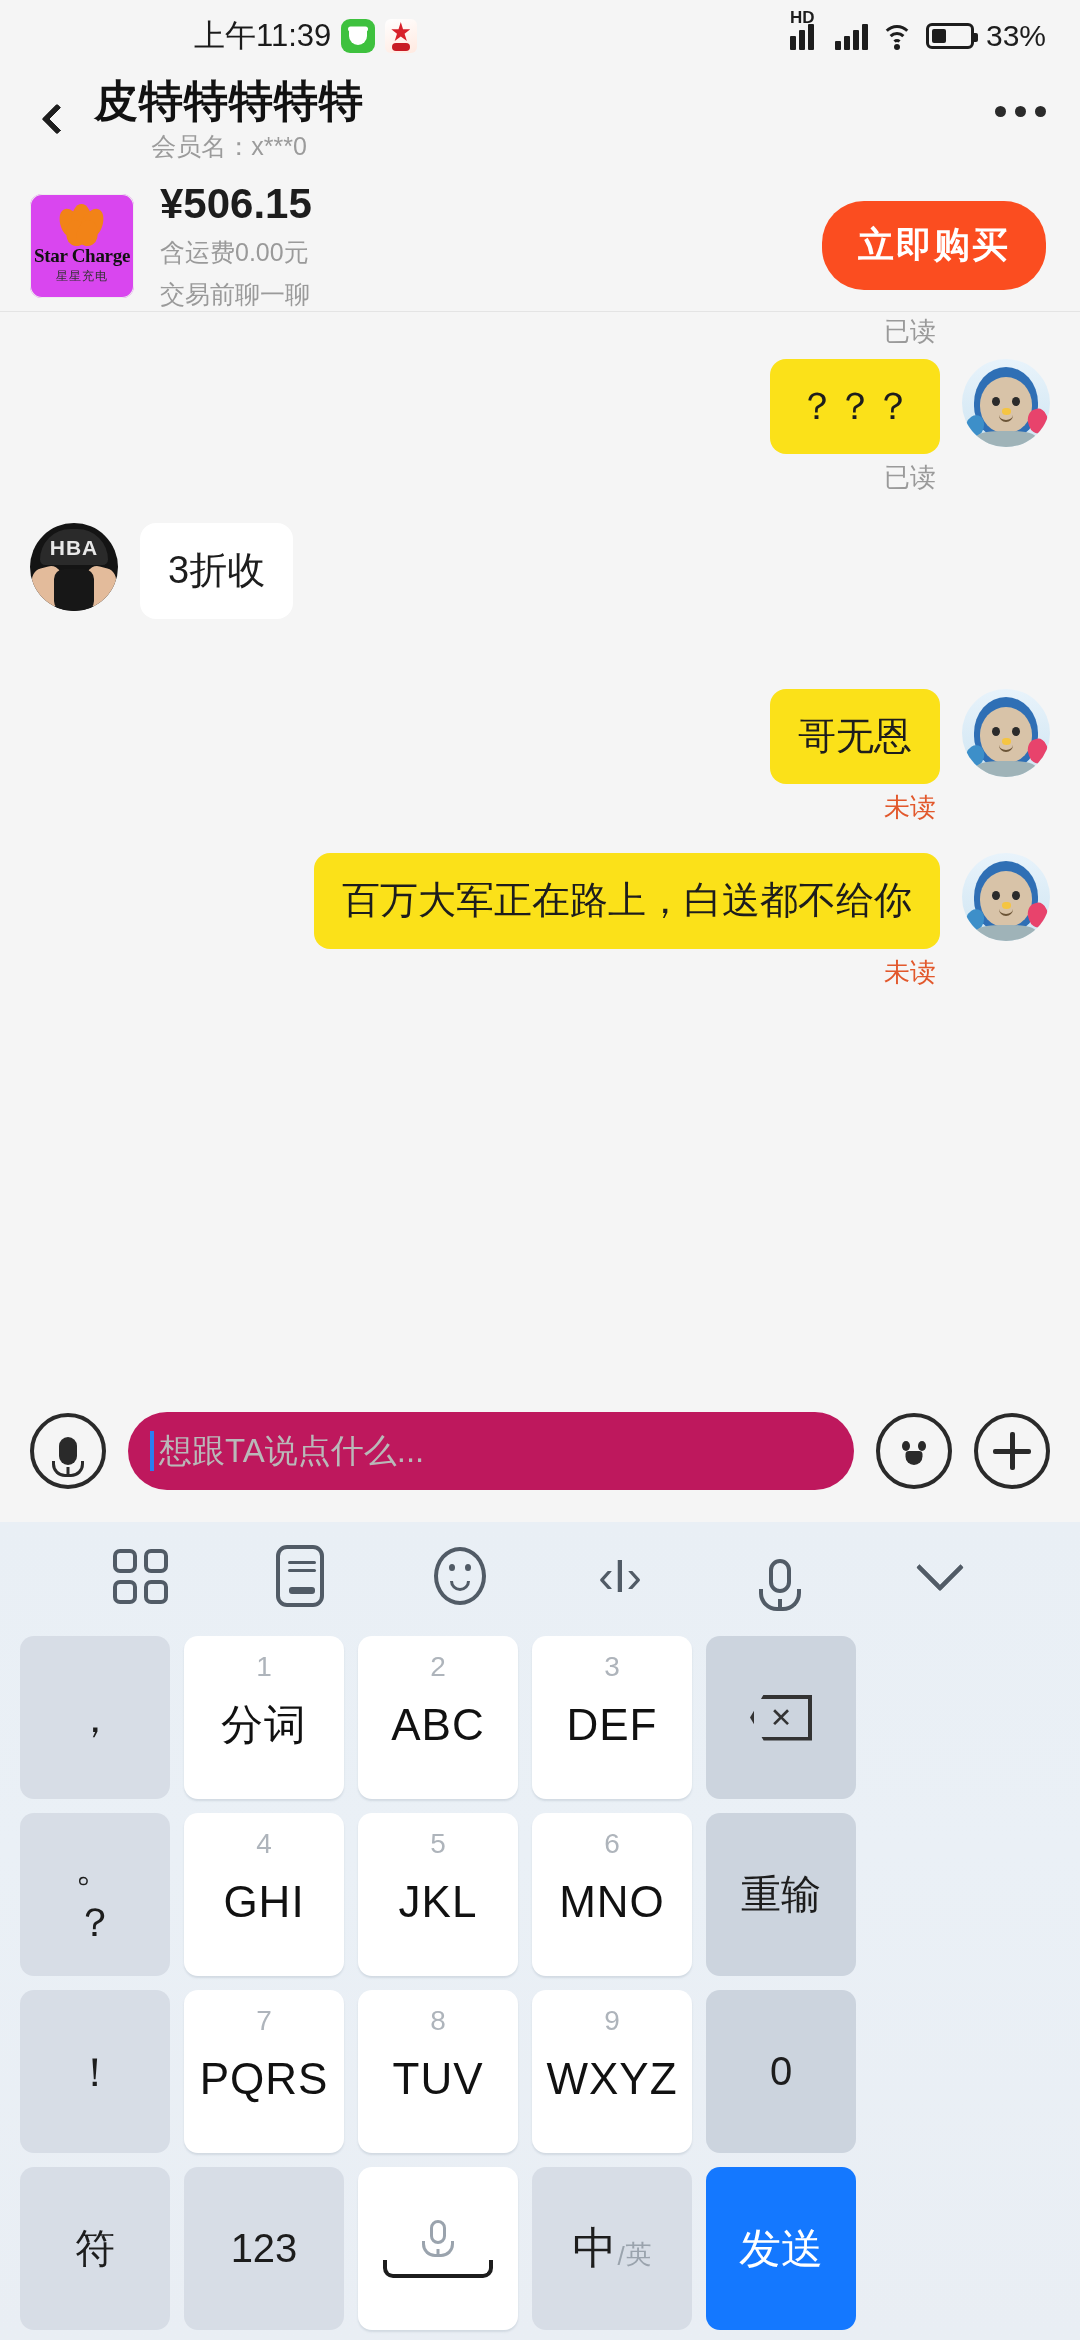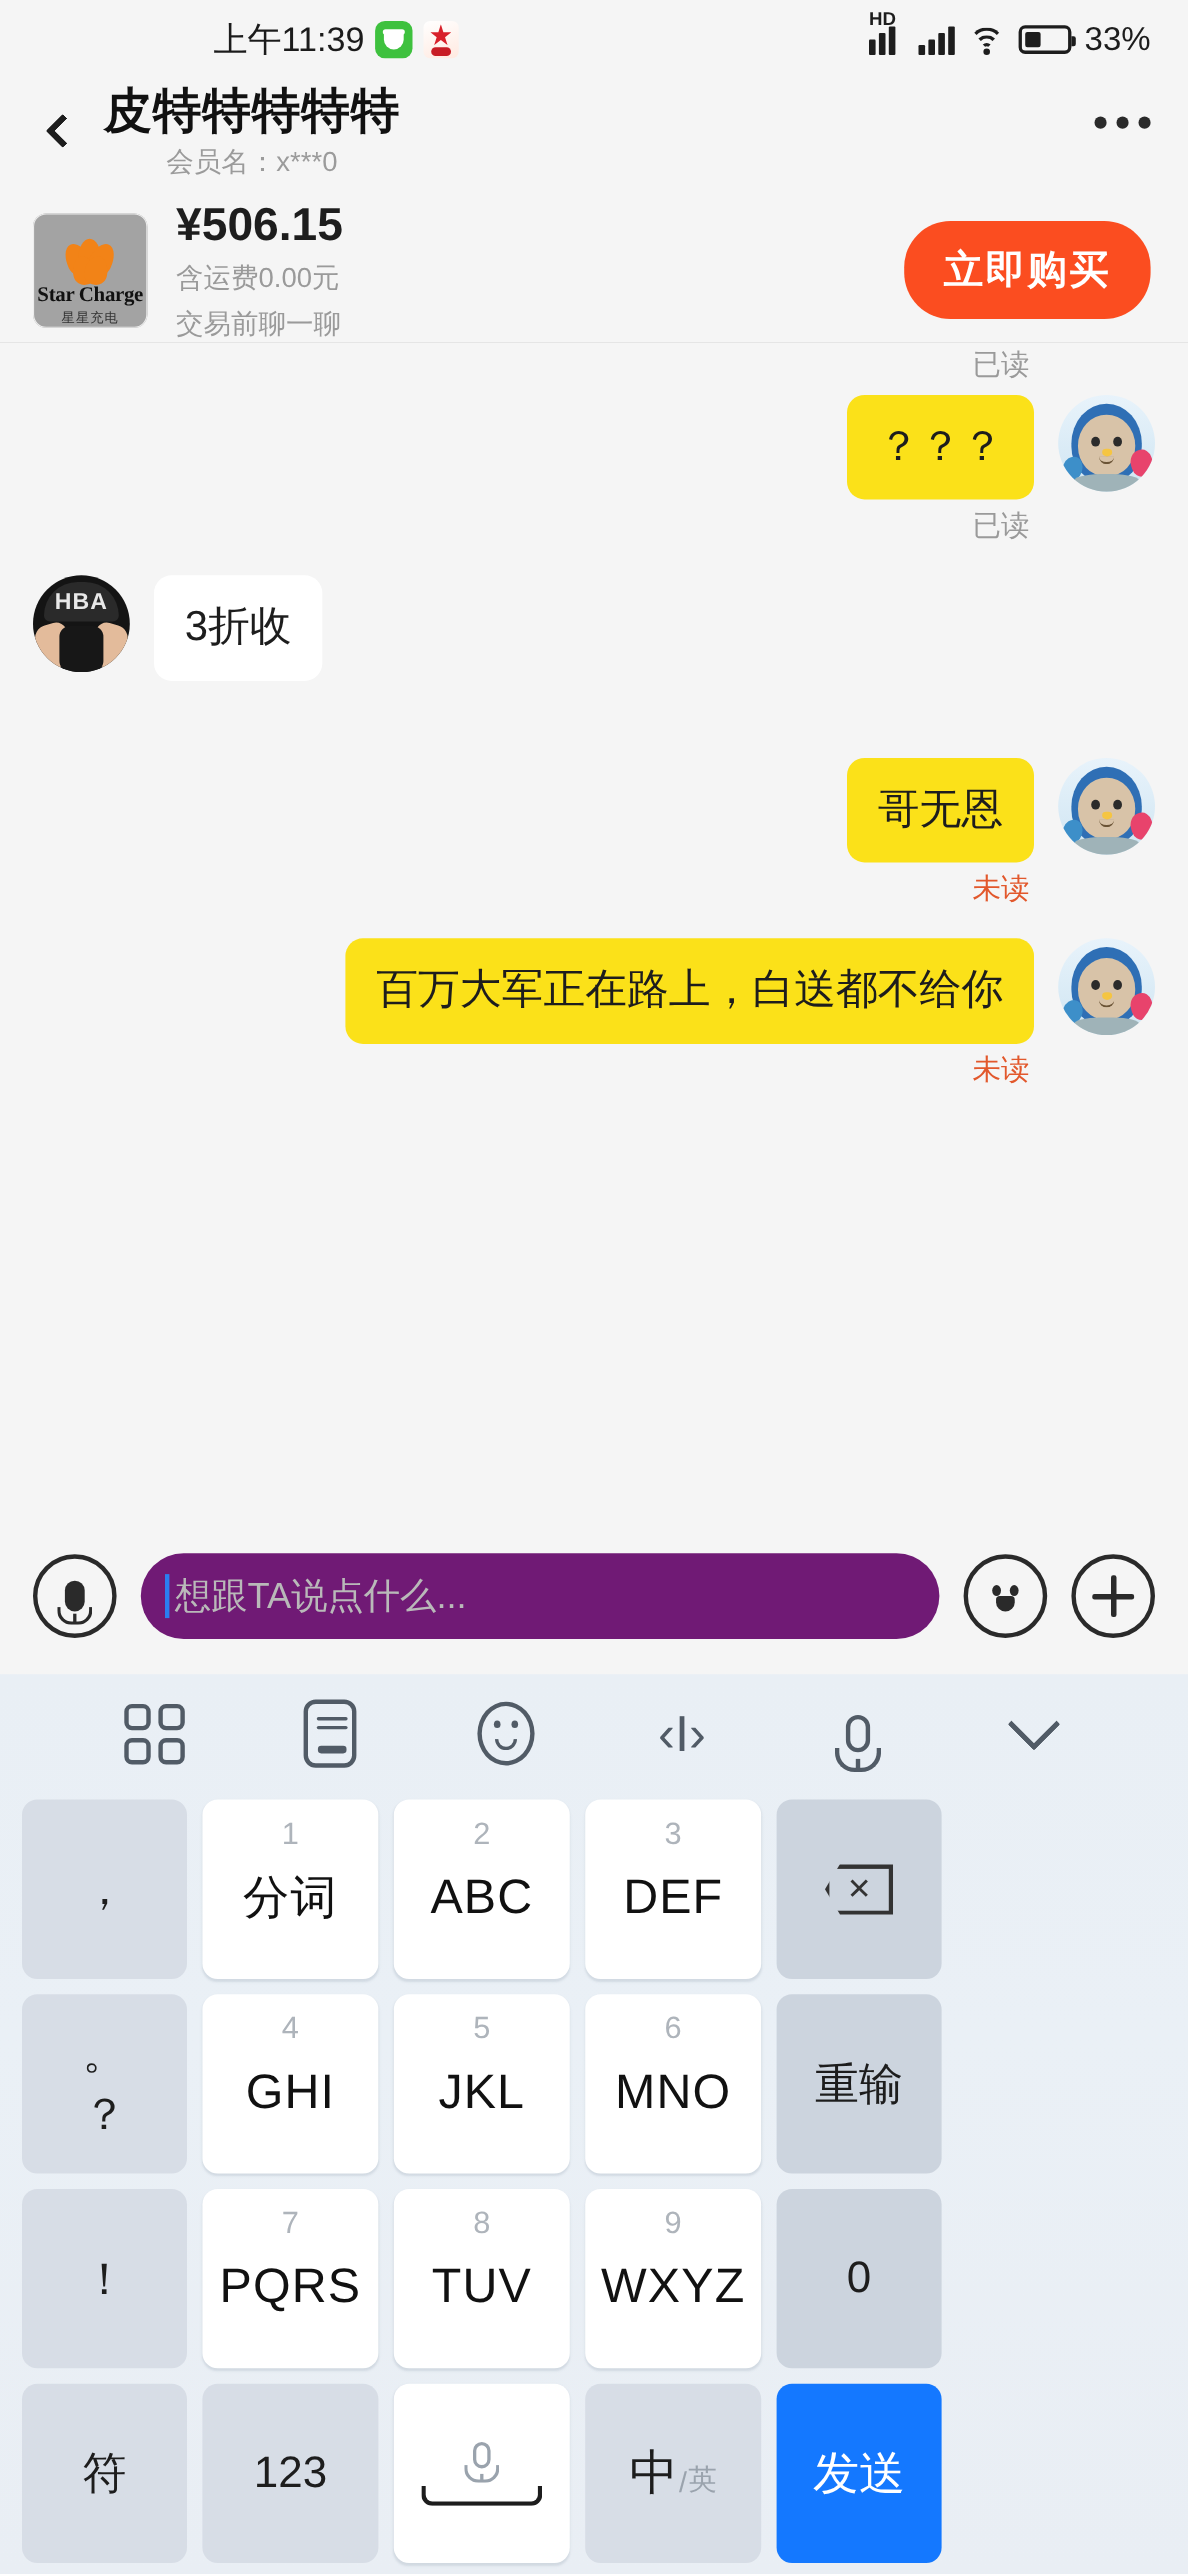--- a/index.html
+++ b/index.html
@@ -70,23 +70,23 @@
   .more-btn { margin-left: auto; display: flex; align-items: center; gap: 9px; margin-top: 30px; }
   .more-btn i { width: 11px; height: 11px; border-radius: 50%; background: #2a2a2a; display: block; }
 
   
   .product {
     flex: 0 0 130px; display: flex; align-items: center;
     padding: 0 34px 0 30px; background: #f5f5f5;
     border-bottom: 1px solid #e4e4e4;
   }
   .prod-thumb {
-    width: 104px; height: 104px; border-radius: 12px; background: #a3a3a3;
+    width: 104px; height: 104px; border-radius: 12px; background: #d946ef;
     position: relative; overflow: hidden; flex: 0 0 104px;
-    display:flex; flex-direction:column; align-items:center; justify-content:flex-end;
+    display:flex; flex-direction:column; align-items:center; justify-content:center;
     box-shadow: 0 0 0 1px #ededed inset;
   }
   .sc-flower { width: 52px; height: 40px; position: relative; margin-top: -3px; }
   .sc-flower span { position:absolute; width:21px; height:30px; background:#f28317; border-radius: 50% 50% 50% 50% / 62% 62% 38% 38%; }
   .sc-flower span:nth-child(1){ left:4px; top:4px; transform: rotate(-26deg); }
   .sc-flower span:nth-child(2){ left:15px; top:0px; }
   .sc-flower span:nth-child(3){ left:26px; top:4px; transform: rotate(26deg); }
   .sc-flower span:nth-child(4){ left:10px; top:16px; transform: rotate(-12deg); height:26px;}
   .sc-flower span:nth-child(5){ left:21px; top:16px; transform: rotate(12deg); height:26px;}
   .sc-name { font-family: "Liberation Serif", serif; font-size: 19px; font-weight: bold; color:#111; margin-top: 1px; letter-spacing:-0.3px;}
@@ -138,21 +138,21 @@
   .hba .hand-l { position:absolute; left:4px; top:44px; width:30px; height:40px; background:#e3bb9b; border-radius:12px 10px 14px 14px; transform: rotate(-16deg); }
   .hba .hand-r { position:absolute; right:4px; top:44px; width:30px; height:40px; background:#e3bb9b; border-radius:10px 12px 14px 14px; transform: rotate(16deg); }
   .hba .body { position:absolute; left:24px; top:46px; width:40px; height:42px; background:#171717; border-radius:10px; }
 
   
   .inputbar { flex: 0 0 142px; display:flex; align-items:center; padding: 0 30px; background: #f5f5f5; gap: 22px; }
   .circ-btn { width: 76px; height: 76px; border-radius: 50%; border: 4px solid #2a2a2a; display:flex; align-items:center; justify-content:center; flex:0 0 76px; position: relative; background: transparent; }
   .mic-g { width: 18px; height: 28px; border-radius: 9px; background:#2a2a2a; position:relative; }
   .mic-g::after { content:""; position:absolute; left:50%; top:30px; transform:translateX(-50%); width:3px; height:9px; background:#2a2a2a; }
   .mic-g::before { content:""; position:absolute; left:50%; top:24px; transform:translateX(-50%); width:26px; height:13px; border:3px solid #2a2a2a; border-top:none; border-radius:0 0 13px 13px; }
-  .text-field { flex: 1 1 auto; height: 78px; background: #701a75; border-radius: 39px; display:flex; align-items:center; padding: 0 22px; position:relative; }
+  .text-field { flex: 1 1 auto; height: 78px; background: #be185d; border-radius: 39px; display:flex; align-items:center; padding: 0 22px; position:relative; }
   .caret { width: 4px; height: 40px; background: #2a7ef0; flex:0 0 4px; }
   .placeholder { font-size: 33px; color: #b9b9b9; margin-left: 5px; }
   .smiley-g { width: 44px; height: 44px; position:relative; }
   .smiley-g i { position:absolute; width:8px; height:10px; background:#2a2a2a; border-radius:50%; top:12px; }
   .smiley-g i.l{left:10px} .smiley-g i.r{right:10px}
   .smiley-g u { position:absolute; left:50%; transform:translateX(-50%); bottom:8px; width:17px; height:14px; background:#2a2a2a; border-radius: 4px 4px 10px 10px; }
   .plus-g { position:relative; width:38px; height:38px; }
   .plus-g::before,.plus-g::after { content:""; position:absolute; background:#2a2a2a; border-radius:2px; }
   .plus-g::before { left:0; top:17px; width:38px; height:5px; }
   .plus-g::after { left:17px; top:0; width:5px; height:38px; }

